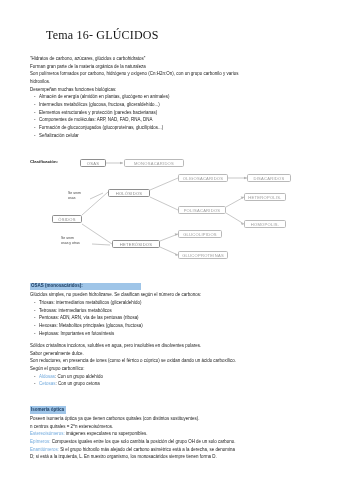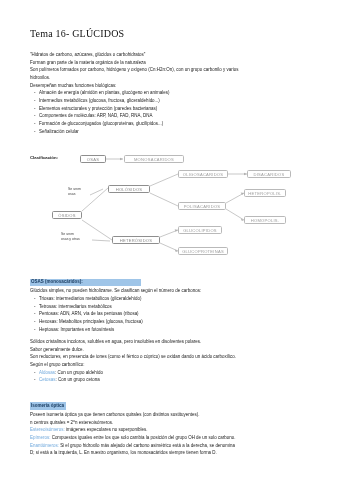--- a/index.html
+++ b/index.html
@@ -18,24 +18,24 @@
   .page {
     position: relative;
     width: 339px;
     height: 480px;
     background: #ffffff;
     box-sizing: border-box;
     padding: 28px 10px 0 30px;
   }
   .doc-title {
     font-family: "Liberation Serif", serif;
-    font-size: 10px;
+    font-size: 12px;
     font-weight: normal;
     letter-spacing: 0.2px;
-    margin: 0 0 12px 0;
+    margin: 0 0 12px 16px;
     color: #111;
   }
   .body-text {
     font-size: 4.45px;
     line-height: 1.72;
     color: #1a1a1a;
     letter-spacing: 0.02px;
   }
   .para {
     margin: 0;

